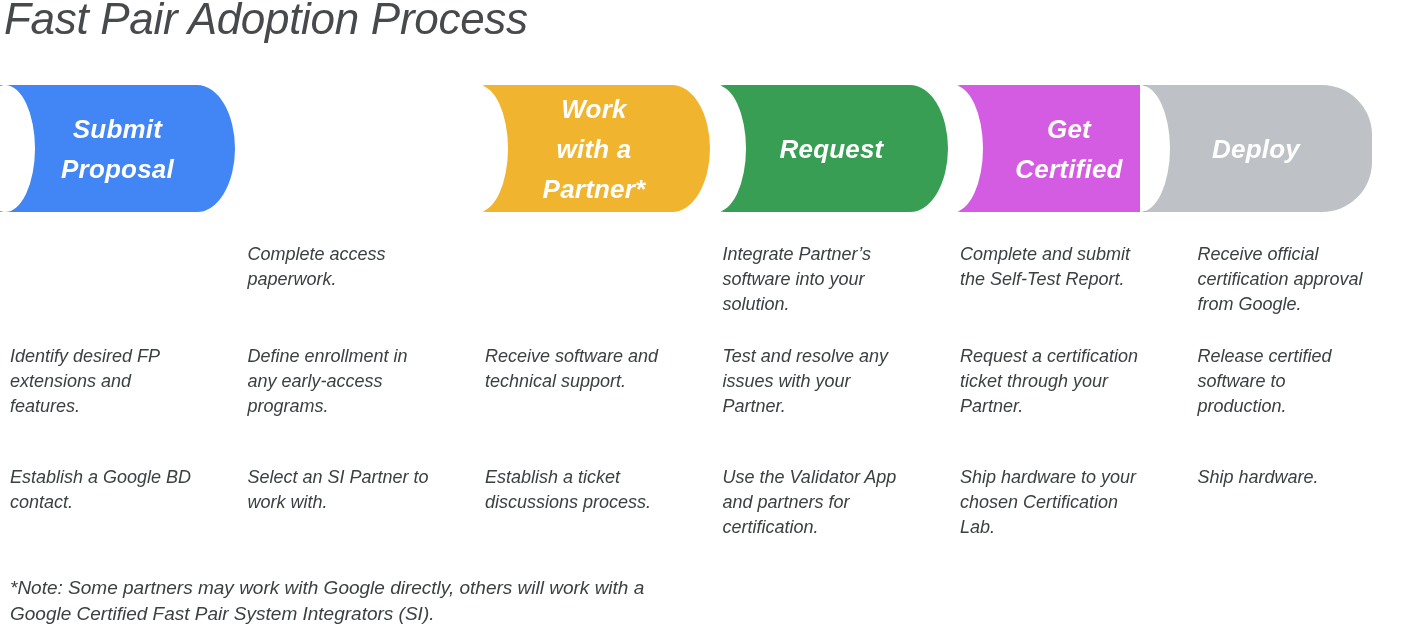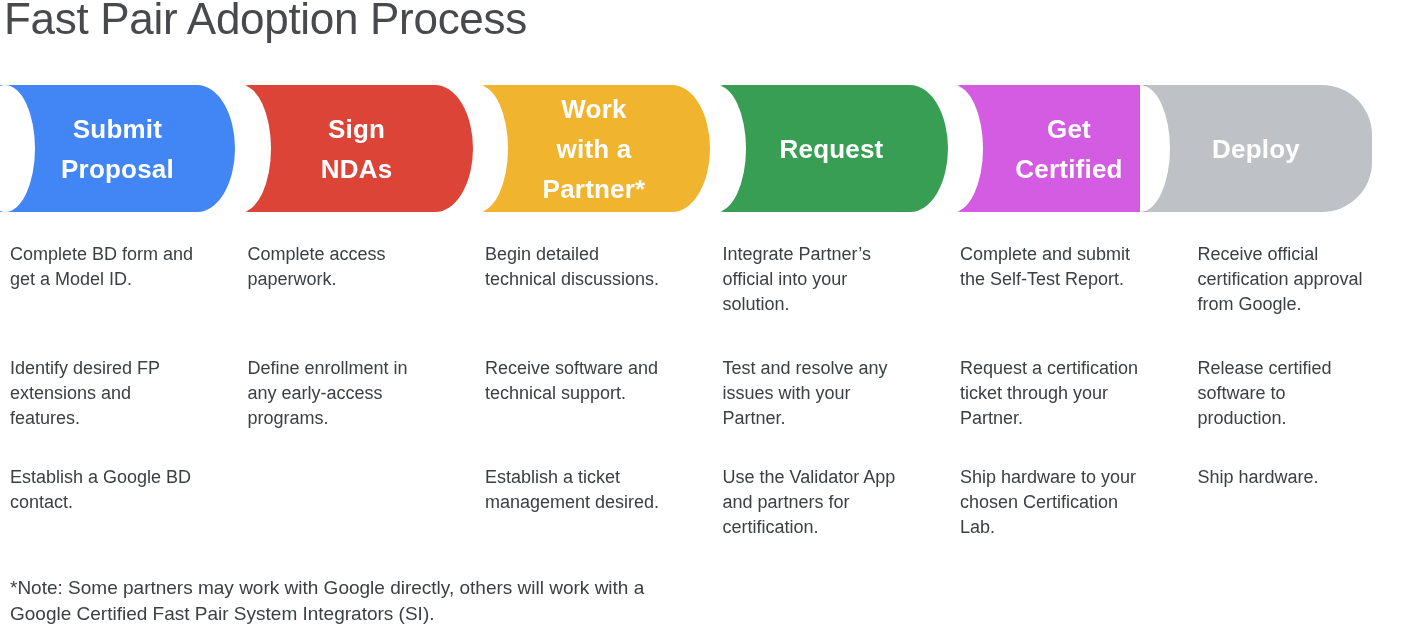--- a/index.html
+++ b/index.html
@@ -7,20 +7,21 @@
     padding: 0;
     background: #ffffff;
     font-family: "Liberation Sans", sans-serif;
   }
   .canvas {
     position: relative;
     width: 1423px;
     height: 632px;
     background: #ffffff;
     overflow: hidden;
+    font-style: italic;
   }
   .title {
     position: absolute;
     left: 4px;
     top: -6px;
     margin: 0;
     font-size: 44px;
     font-weight: 400;
     letter-spacing: -0.3px;
     color: #47494c;
@@ -90,21 +91,21 @@
   .col p {
     position: absolute;
     margin: 0;
     width: 225px;
     font-size: 18px;
     line-height: 25px;
     color: #3c4043;
     white-space: pre-line;
   }
   .col p.r1 { top: 242px; }
-  .col p.r2 { top: 356px; }
+  .col p.r2 { top: 344px; }
   .col p.r3 { top: 465px; }
   .footnote {
     position: absolute;
     left: 10px;
     top: 575px;
     margin: 0;
     font-size: 19px;
     line-height: 26px;
     color: #3c4043;
     white-space: pre-line;
@@ -119,26 +120,20 @@
 
   <div class="stages">
 
     <div class="stage first">
       <div class="pill" style="background: rgb(66, 133, 244);"></div>
       <div class="notch"></div>
       <div class="label">Submit
 Proposal</div>
     </div>
 
-    <div class="stage" style="left:240.5px">
-      <div class="pill" style="background: rgb(219, 68, 55);"></div>
-      <div class="notch"></div>
-      <div class="label">Sign
-NDAs</div>
-    </div>
 
     <div class="stage" style="left:478px">
       <div class="pill" style="background: rgb(241, 180, 47);"></div>
       <div class="notch"></div>
       <div class="label">Work
 with a
 Partner*</div>
     </div>
 
     <div class="stage" style="left:715.5px">
@@ -156,49 +151,47 @@
 
     <div class="stage last" style="left:1140px">
       <div class="pill" style="background: rgb(190, 194, 198);"></div>
       <div class="notch"></div>
       <div class="label">Deploy</div>
     </div>
 
   </div>
 
   <div class="col" style="left:10px">
-    <p class="r1">Complete BD form and
-get a Model ID.</p>
     <p class="r2">Identify desired FP
 extensions and
 features.</p>
     <p class="r3">Establish a Google BD
 contact.</p>
   </div>
 
   <div class="col" style="left:247.5px">
     <p class="r1">Complete access
 paperwork.</p>
     <p class="r2">Define enrollment in
 any early-access
 programs.</p>
+    <p class="r3">Select an SI Partner to
+work with.</p>
   </div>
 
   <div class="col" style="left:485px">
-    <p class="r1">Begin detailed
-technical discussions.</p>
     <p class="r2">Receive software and
 technical support.</p>
     <p class="r3">Establish a ticket
-management desired.</p>
+discussions process.</p>
   </div>
 
   <div class="col" style="left:722.5px">
     <p class="r1">Integrate Partner’s
-official into your
+software into your
 solution.</p>
     <p class="r2">Test and resolve any
 issues with your
 Partner.</p>
     <p class="r3">Use the Validator App
 and partners for
 certification.</p>
   </div>
 
   <div class="col" style="left:960px">

